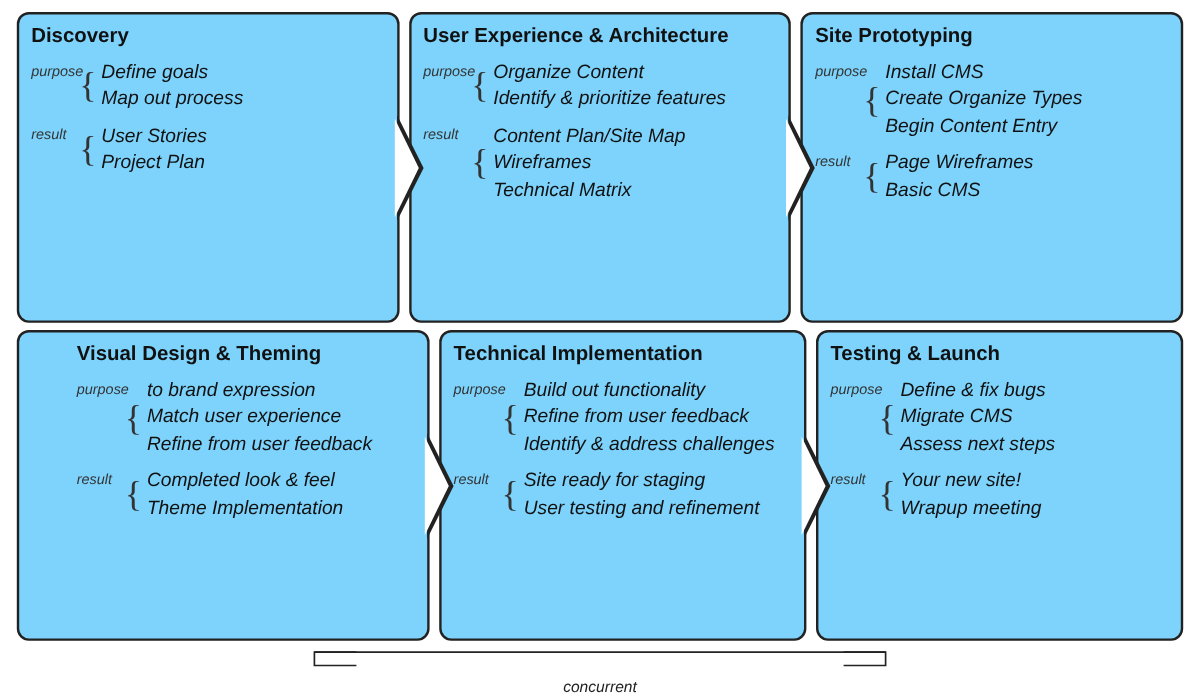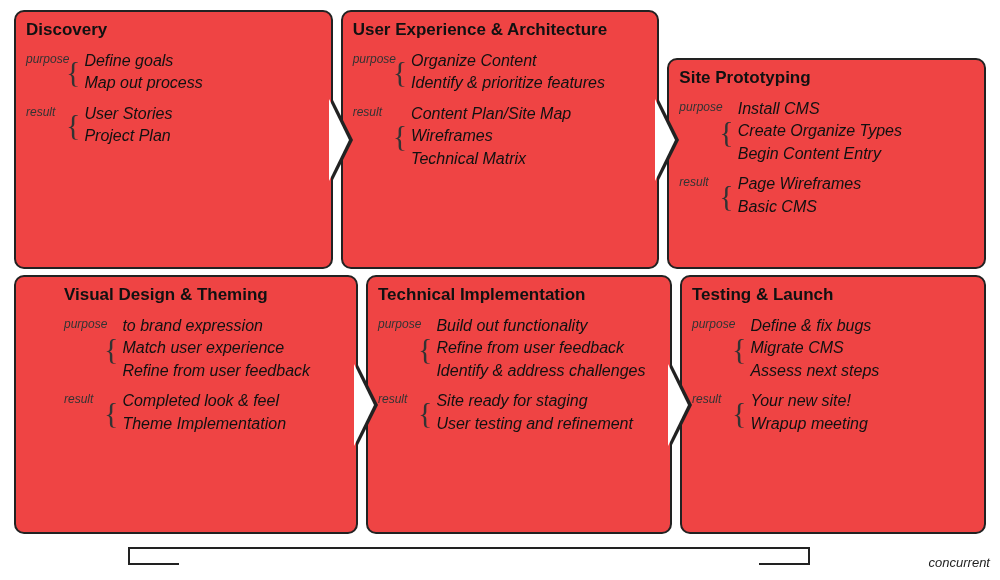--- a/index.html
+++ b/index.html
@@ -28,21 +28,21 @@
       gap: 0;
       flex: 1;
     }
 
     .phase-card {
       flex: 1;
       border: 2px solid #222;
       border-radius: 10px;
       padding: 8px 10px 8px 10px;
       position: relative;
-      background: #ef4444;
+      background: #7dd3fc;
       margin: 0 4px;
       display: flex;
       flex-direction: column;
       gap: 4px;
     }
 
     .phase-title {
       font-size: 17px;
       font-weight: bold;
       font-family: 'Arial', sans-serif;
@@ -121,21 +121,21 @@
     .item-text {
       font-size: 16px;
       color: #111;
       line-height: 1.4;
       font-style: italic;
     }
 
     
     .concurrent-row {
       display: flex;
-      flex-direction: row;
+      flex-direction: column;
       align-items: center;
       height: 38px;
       position: relative;
       margin-top: 2px;
     }
 
     .concurrent-label {
       font-size: 13px;
       color: #222;
       font-style: italic;
@@ -199,21 +199,21 @@
             <div class="items-list">
               <div class="item-text">Content Plan/Site Map</div>
               <div class="item-text">Wireframes</div>
               <div class="item-text">Technical Matrix</div>
             </div>
           </div>
         </div>
         <div class="phase-arrow"></div>
         <div class="phase-arrow-inner"></div>
       </div>
-      <div class="phase-card" style="position: relative; margin-top: 48px;">
+      <div class="phase-card" style="position: relative;">
         <div class="phase-title">Site Prototyping</div>
         <div class="section-row">
           <div class="section-label">purpose</div>
           <div class="bracket-items">
             <span class="bracket">{</span>
             <div class="items-list">
               <div class="item-text">Install CMS</div>
               <div class="item-text">Create Organize Types</div>
               <div class="item-text">Begin Content Entry</div>
             </div>

